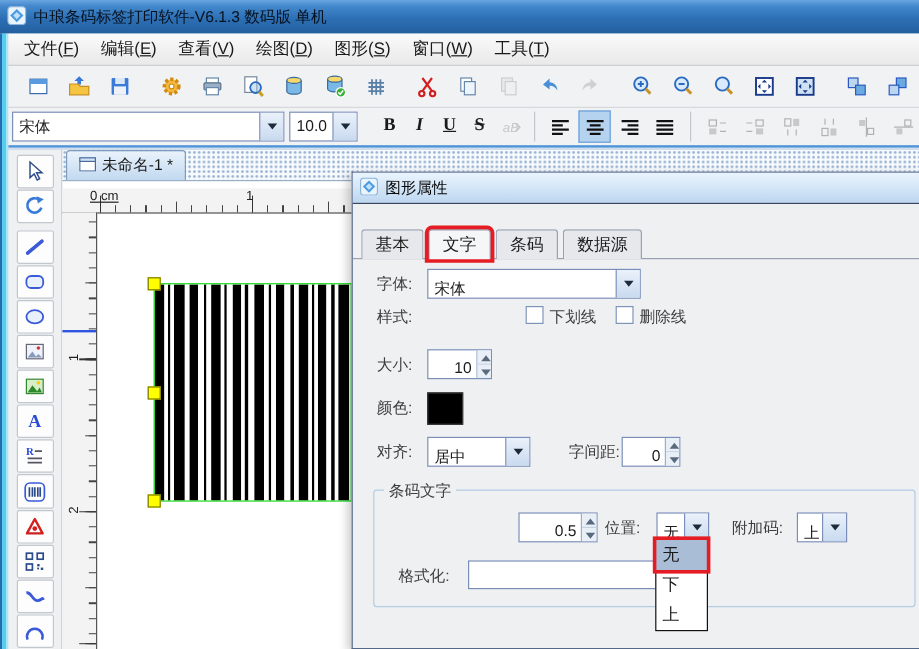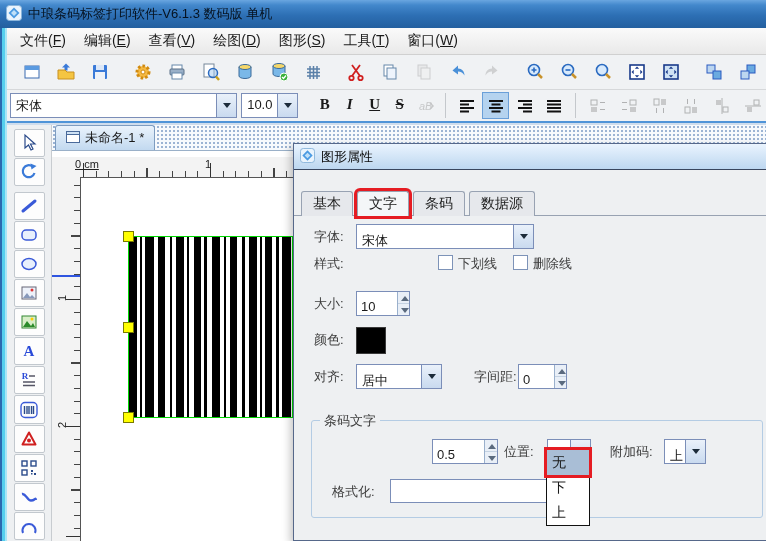--- a/index.html
+++ b/index.html
@@ -76,31 +76,31 @@
     display:flex;align-items:center;gap:6px;padding-left:6px;font-size:13px;color:#0a0a0a}
   .dlg-tabs{display:flex;padding:21px 0 0 7px}
   .dlg-tab{padding:3px 11px;font-size:14px;background:#e6e8ec;border:1px solid #98a2b2;border-bottom:none;
     border-radius:3px 3px 0 0;margin-right:4px;position:relative}
   .dlg-tab.sel{background:#f4f6f8}
   .annot{box-shadow:0 0 0 3px var(--annot,#e51c23)!important;z-index:7}
   .dlg-sep{border-top:1px solid #98a2b2;margin-top:-1px}
   .drow{position:absolute;left:0;right:0;height:26px;line-height:26px}
   .dlab{position:absolute;color:#3d3d3d;font-size:13px;white-space:nowrap}
   .combo.abs,.spin.abs{position:absolute;height:25px}
-  .spin .sval{border:none;width:100%;padding:3px 4px;font-size:13px;box-sizing:border-box}
+  .spin .sval{border:none;width:100%;text-align:right;padding:3px 4px;font-size:13px;box-sizing:border-box}
   .sbtns{width:15px;display:flex;flex-direction:column;border-left:1px solid #9ab0cc}
   .sbtn{flex:1;background:#e9eff7;position:relative;border-bottom:1px solid #c4d2e2}
   .sbtn:last-child{border-bottom:none}
   .sbtn::after{content:"";position:absolute;left:3px;top:3px;border:4px solid transparent}
   .sbtn.up::after{border-bottom:5px solid #5a6a7e;top:0}
   .sbtn.dn::after{border-top:5px solid #5a6a7e;top:4px}
   .cb{width:13px;height:13px;border:1px solid #7d93b8;background:#fff;display:inline-block;
     vertical-align:-2px;margin-right:5px}
   .swatch{position:absolute;width:28px;height:25px;border:1px solid #3a3a3a}
-  .grp{position:absolute;left:17px;top:276px;width:450px;height:96px;border:1px solid #b4cce4;border-radius:3px}
+  .grp{position:absolute;left:17px;top:264px;width:450px;height:96px;border:1px solid #b4cce4;border-radius:3px}
   .grp-ttl{position:absolute;top:-9px;left:8px;background:#eef0f2;padding:0 4px;font-size:13px;color:#3d3d3d}
   .txtin{position:absolute;height:24px;background:#fff;border:1px solid #7b8eb8;box-sizing:border-box;
     font-size:13px;padding:0 4px;font-family:"Liberation Sans",sans-serif}
   .popup{position:absolute;left:252px;top:305px;width:42px;border:1px solid #111;background:#fff;z-index:6}
   .opt{height:25px;line-height:25px;padding-left:5px;font-size:14px;position:relative}
   .opt.sel{background:#a9bed6}
 </style>
 </head>
 <body style="--annot: #e51c23;">
 
@@ -115,22 +115,22 @@
   <span class="ttxt">中琅条码标签打印软件-V6.1.3 数码版 单机</span>
 </div>
 <div class="win-left"></div>
 
 <div class="menubar" id="menubar">
     <span class="menu-item">文件(<u>F</u>)</span>
     <span class="menu-item">编辑(<u>E</u>)</span>
     <span class="menu-item">查看(<u>V</u>)</span>
     <span class="menu-item">绘图(<u>D</u>)</span>
     <span class="menu-item">图形(<u>S</u>)</span>
+    <span class="menu-item">窗口(<u>W</u>)</span>
     <span class="menu-item">工具(<u>T</u>)</span>
-    <span class="menu-item">窗口(<u>W</u>)</span>
   </div>
 
 <div class="tb1" id="toolbar-main">
     <div class="tb-group">
       <div class="tb-btn">
         <svg class="ic" viewBox="0 0 20 20">
           <rect x="3" y="4" width="14" height="12" fill="#fff" stroke="#3a6ab0"></rect>
           <rect x="3" y="4" width="14" height="4" fill="#5a9ae0"></rect>
         </svg>
       </div>

